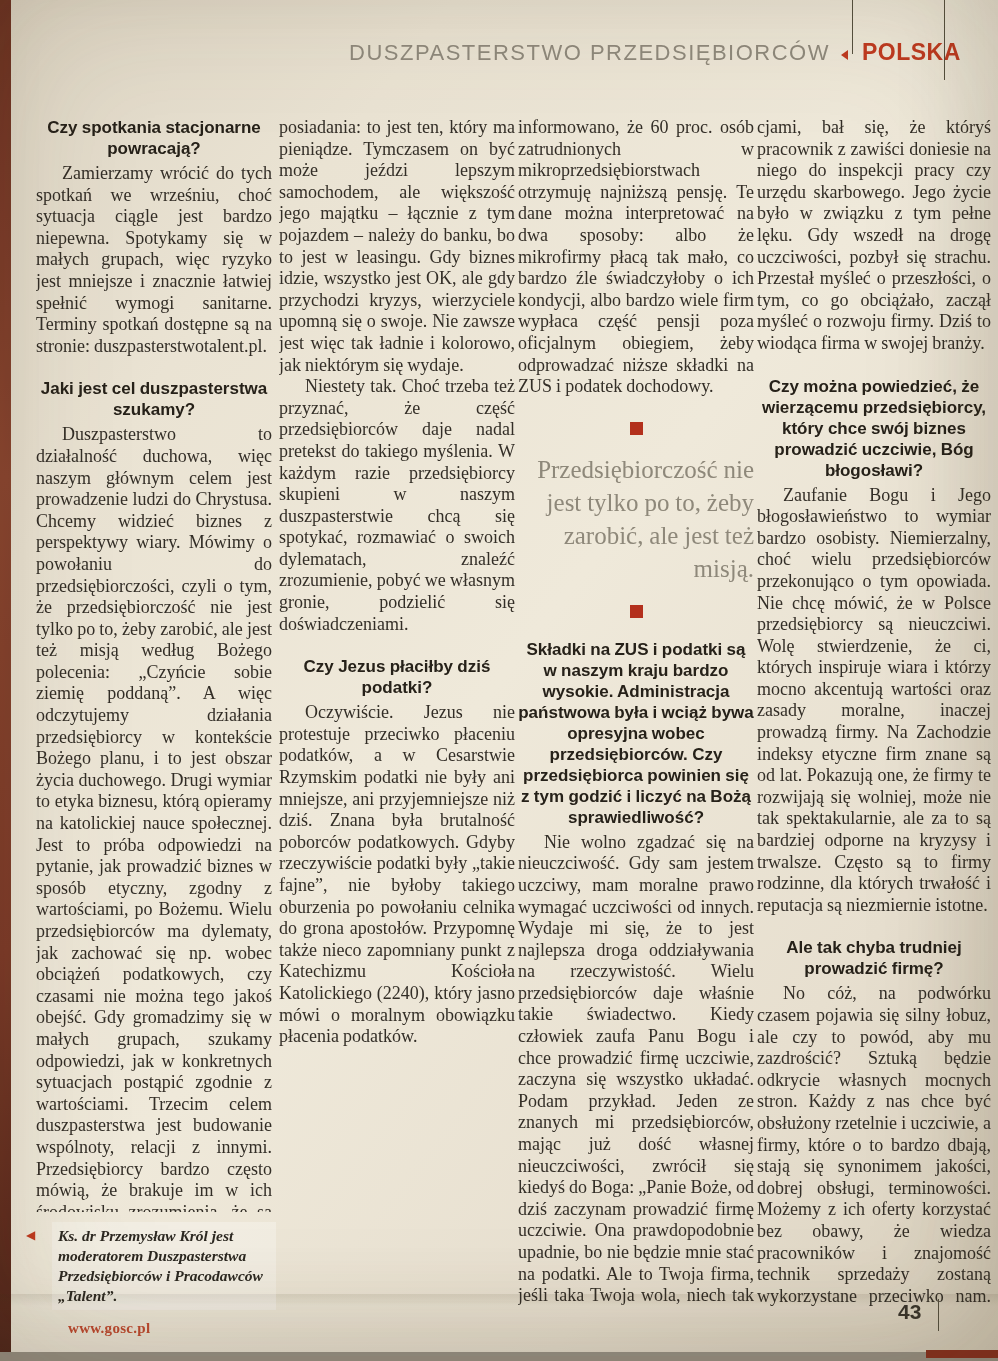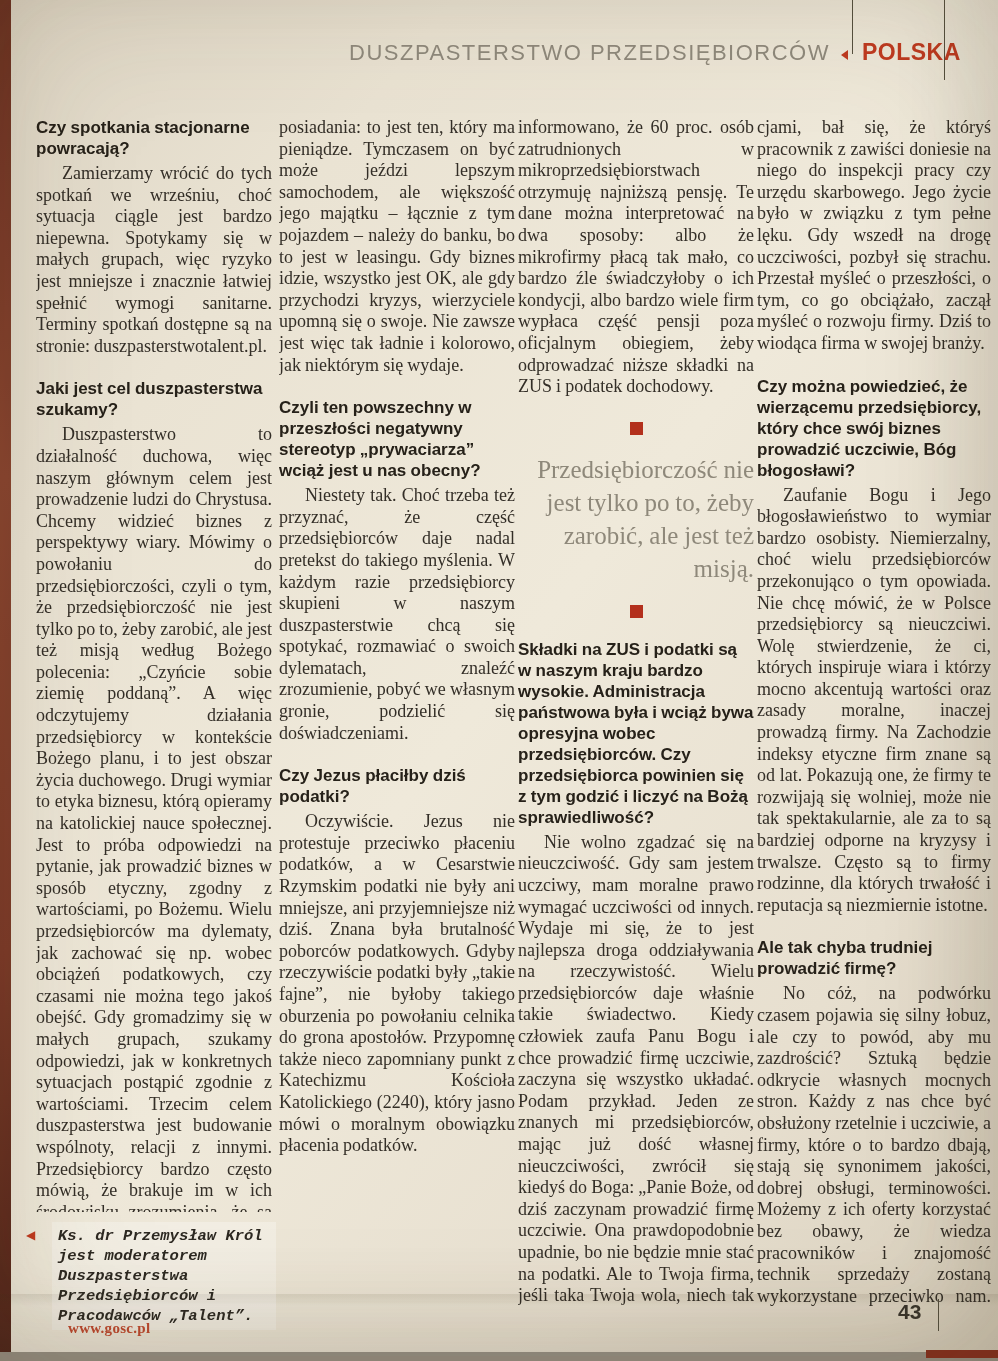--- a/index.html
+++ b/index.html
@@ -28,35 +28,35 @@
     border-top:5px solid transparent;border-bottom:5px solid transparent;border-right:7px solid #c03a20;}
 
   
   .col{position:absolute;top:117px;width:236px;height:1190px;overflow:hidden;
     text-align:justify;font-size:18px;line-height:21.6px;word-spacing:-.4px;hyphens:auto;}
   #col1{left:36px;height:1095px;}
   #col2{left:279px;}
   #col3{left:518px;}
   #col4{left:757px;width:234px;}
   .q{font-family:"Liberation Sans",sans-serif;font-weight:700;font-size:17px;line-height:21px;
-    color:#262119;margin:21px 0 4px;text-align:left;}
+    color:#262119;margin:21px 0 4px;text-align:center;}
   .q.first{margin-top:0;}
   .p{margin:0;text-indent:26px;}
   .cont{margin:0;text-indent:0;}
 
   
   .pullquote{margin:24px 0 16px;text-align:center;text-indent:0;}
   .pq-square{display:block;width:13px;height:13px;background:#b3301c;margin:0 auto;}
   .pq-square.top{margin-bottom:18px;}
   .pq-square.bottom{margin-top:20px;}
   .pq-text{font-size:25px;line-height:33px;color:#8e887a;text-align:right;}
 
   
   .caption{position:absolute;left:52px;top:1222px;width:212px;padding:4px 6px;
-    font-family:Liberation Mono, monospace;font-style:italic;font-weight:bold;
+    font-family:Liberation Serif, serif;font-style:italic;font-weight:bold;
     font-size:15.5px;line-height:20px;color:#2d2922;background:rgba(255,255,255,.28);}
   .caption-arrow{position:absolute;left:26px;top:1228px;color:#c03a20;font-size:12px;font-style:normal;}
 
   
   .footer-url{position:absolute;left:68px;top:1320px;font-family:Liberation Serif, serif;
     font-weight:bold;font-size:15px;color:#c14a30;letter-spacing:.3px;}
   .page-number{position:absolute;left:898px;top:1300px;font-family:"Liberation Sans",sans-serif;
     font-weight:bold;font-size:21px;color:#39342c;text-align:center;}
   .pn-line{position:absolute;left:938px;top:1299px;width:1px;height:32px;background:#55503f;}
 </style>
@@ -77,21 +77,20 @@
     <h3 class="q first">Czy spotkania stacjonarne powracają?</h3>
     <p class="p">Zamierzamy wrócić do tych spotkań we wrześniu, choć sytuacja ciągle jest bardzo niepewna. Spotykamy się w małych grupach, więc ryzyko jest mniejsze i znacznie łatwiej spełnić wymogi sanitarne. Terminy spotkań dostępne są na stronie: duszpasterstwotalent.pl.</p>
     <h3 class="q">Jaki jest cel duszpasterstwa szukamy?</h3>
     <p class="p">Duszpasterstwo to działalność duchowa, więc naszym głównym celem jest prowadzenie ludzi do Chrystusa. Chcemy widzieć biznes z perspektywy wiary. Mówimy o powołaniu do przedsiębiorczości, czyli o tym, że przedsiębiorczość nie jest tylko po to, żeby zarobić, ale jest też misją według Bożego polecenia: „Czyńcie sobie ziemię poddaną”. A więc odczytujemy działania przedsiębiorcy w kontekście Bożego planu, i to jest obszar życia duchowego. Drugi wymiar to etyka biznesu, którą opieramy na katolickiej nauce społecznej. Jest to próba odpowiedzi na pytanie, jak prowadzić biznes w sposób etyczny, zgodny z wartościami, po Bożemu. Wielu przedsiębiorców ma dylematy, jak zachować się np. wobec obciążeń podatkowych, czy czasami nie można tego jakoś obejść. Gdy gromadzimy się w małych grupach, szukamy odpowiedzi, jak w konkretnych sytuacjach postąpić zgodnie z wartościami. Trzecim celem duszpasterstwa jest budowanie wspólnoty, relacji z innymi. Przedsiębiorcy bardzo często mówią, że brakuje im w ich środowisku zrozumienia, że są postrzegani – jako przedsiębiorcy – w sposób negatywny, że ich trud, wysiłek jest często niezauważany. Niekiedy nawet w rodzinie właściciela firmy postrzega się tylko przez pryzmat</p>
   </div>
   <span class="caption-arrow">◀</span>
   <div class="caption">Ks. dr Przemysław Król jest moderatorem Duszpasterstwa Przedsiębiorców i Pracodawców „Talent”.</div>
 
   <div class="col" id="col2">
     <p class="cont">posiadania: to jest ten, który ma pieniądze. Tymczasem on być może jeździ lepszym samochodem, ale większość jego majątku – łącznie z tym pojazdem – należy do banku, bo to jest w leasingu. Gdy biznes idzie, wszystko jest OK, ale gdy przychodzi kryzys, wierzyciele upomną się o swoje. Nie zawsze jest więc tak ładnie i kolorowo, jak niektórym się wydaje.</p>
-    <h3 class="q">Czyli ten powszechny w przeszłości negatywny stereotyp „prywaciarza” wciąż jest u nas obecny?</h3>
     <p class="p">Niestety tak. Choć trzeba też przyznać, że część przedsiębiorców daje nadal pretekst do takiego myślenia. W każdym razie przedsiębiorcy skupieni w naszym duszpasterstwie chcą się spotykać, rozmawiać o swoich dylematach, znaleźć zrozumienie, pobyć we własnym gronie, podzielić się doświadczeniami.</p>
     <h3 class="q">Czy Jezus płaciłby dziś podatki?</h3>
     <p class="p">Oczywiście. Jezus nie protestuje przeciwko płaceniu podatków, a w Cesarstwie Rzymskim podatki nie były ani mniejsze, ani przyjemniejsze niż dziś. Znana była brutalność poborców podatkowych. Gdyby rzeczywiście podatki były „takie fajne”, nie byłoby takiego oburzenia po powołaniu celnika do grona apostołów. Przypomnę także nieco zapomniany punkt z Katechizmu Kościoła Katolickiego (2240), który jasno mówi o moralnym obowiązku płacenia podatków.</p>
 
   </div>
 
   <div class="col" id="col3">
     <p class="cont">informowano, że 60 proc. osób zatrudnionych w mikroprzedsiębiorstwach otrzymuję najniższą pensję. Te dane można interpretować na dwa sposoby: albo że mikrofirmy płacą tak mało, co bardzo źle świadczyłoby o ich kondycji, albo bardzo wiele firm wypłaca część pensji poza oficjalnym obiegiem, żeby odprowadzać niższe składki na ZUS i podatek dochodowy.</p>
     <div class="pullquote">
       <span class="pq-square top"></span>

